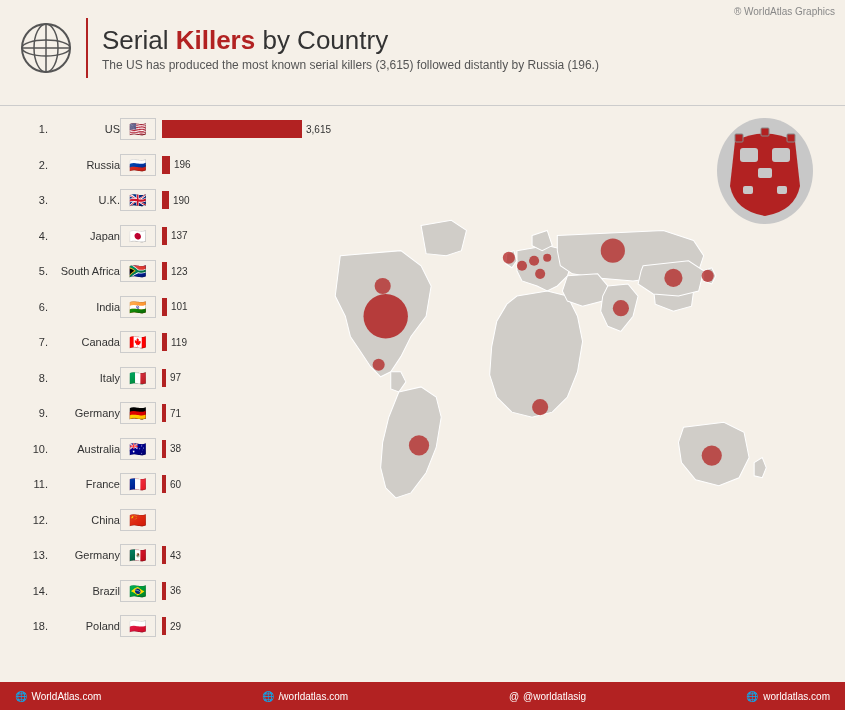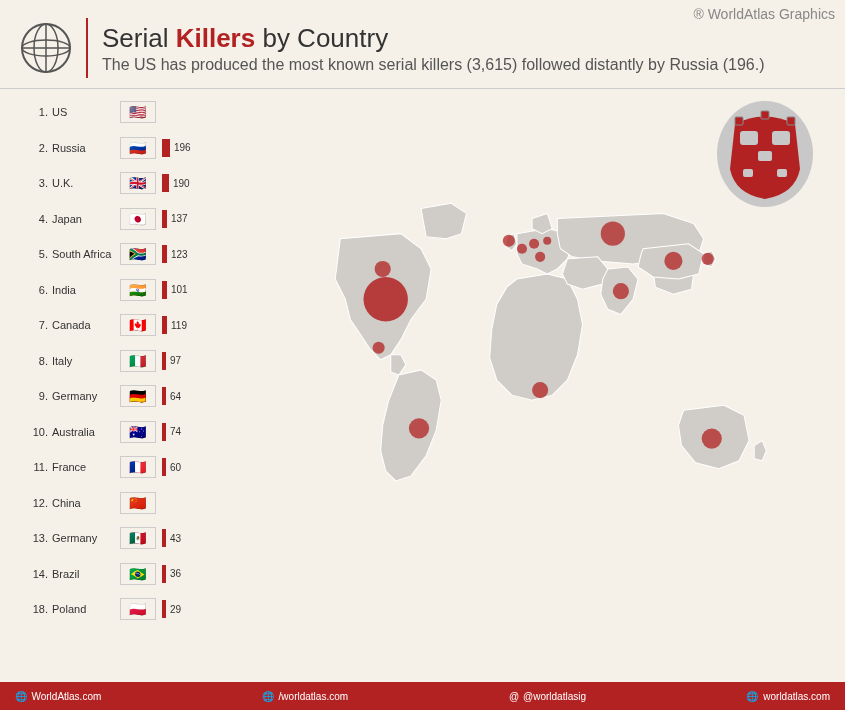--- a/index.html
+++ b/index.html
@@ -8,45 +8,45 @@
       height: 710px;
       background: #f5f0e8;
       font-family: Arial, sans-serif;
       overflow: hidden;
       position: relative;
     }
     .watermark-top {
       position: absolute;
       top: 6px;
       right: 10px;
-      font-size: 14px;
+      font-size: 10px;
       color: #888;
     }
     .header {
       display: flex;
       align-items: center;
-      padding: 18px 20px 10px 20px;
+      padding: 18px 20px 27px 20px;
       border-bottom: 1px solid #ccc;
     }
     .globe-icon {
       width: 52px;
       height: 52px;
       margin-right: 14px;
     }
     .header-text h1 {
       font-size: 26px;
       font-weight: normal;
       color: #333;
     }
     .header-text h1 span.red {
       color: #b22222;
       font-weight: bold;
     }
     .header-text p {
-      font-size: 16px;
+      font-size: 12px;
       color: #555;
       margin-top: 2px;
     }
     .divider-v {
       width: 2px;
       height: 60px;
       background: #b22222;
       margin-right: 14px;
     }
     .main-content {
@@ -72,20 +72,21 @@
       color: #333;
       text-align: right;
       margin-right: 4px;
       flex-shrink: 0;
     }
     .country-name {
       width: 68px;
       font-size: 11px;
       color: #333;
       flex-shrink: 0;
+      text-align: right;
     }
     .flag {
       width: 36px;
       height: 22px;
       margin-right: 6px;
       flex-shrink: 0;
       border: 1px solid #ccc;
       display: flex;
       align-items: center;
       justify-content: center;
@@ -170,20 +171,24 @@
   </div>
 </div>
 
 <div class="main-content">
 
   <div class="left-panel" id="bar-chart-container">
   <div class="bar-row">
       <span class="rank-label">1.</span>
       <span class="country-name">US</span>
       <span class="flag">🇺🇸</span>
+      <div class="bar-container">
+        <div class="bar" style="width:140px"></div>
+        <span class="bar-value">3,615</span>
+      </div>
     </div>
       <div class="bar-row">
       <span class="rank-label">2.</span>
       <span class="country-name">Russia</span>
       <span class="flag">🇷🇺</span>
       <div class="bar-container">
         <div class="bar" style="width:8px"></div>
         <span class="bar-value">196</span>
       </div>
     </div>
@@ -240,30 +245,30 @@
         <div class="bar" style="width:4px"></div>
         <span class="bar-value">97</span>
       </div>
     </div>
       <div class="bar-row">
       <span class="rank-label">9.</span>
       <span class="country-name">Germany</span>
       <span class="flag">🇩🇪</span>
       <div class="bar-container">
         <div class="bar" style="width:4px"></div>
-        <span class="bar-value">64</span>
+        <span class="bar-value">71</span>
       </div>
     </div>
       <div class="bar-row">
       <span class="rank-label">10.</span>
       <span class="country-name">Australia</span>
       <span class="flag">🇦🇺</span>
       <div class="bar-container">
         <div class="bar" style="width:4px"></div>
-        <span class="bar-value">74</span>
+        <span class="bar-value">38</span>
       </div>
     </div>
       <div class="bar-row">
       <span class="rank-label">11.</span>
       <span class="country-name">France</span>
       <span class="flag">🇫🇷</span>
       <div class="bar-container">
         <div class="bar" style="width:4px"></div>
         <span class="bar-value">60</span>
       </div>

